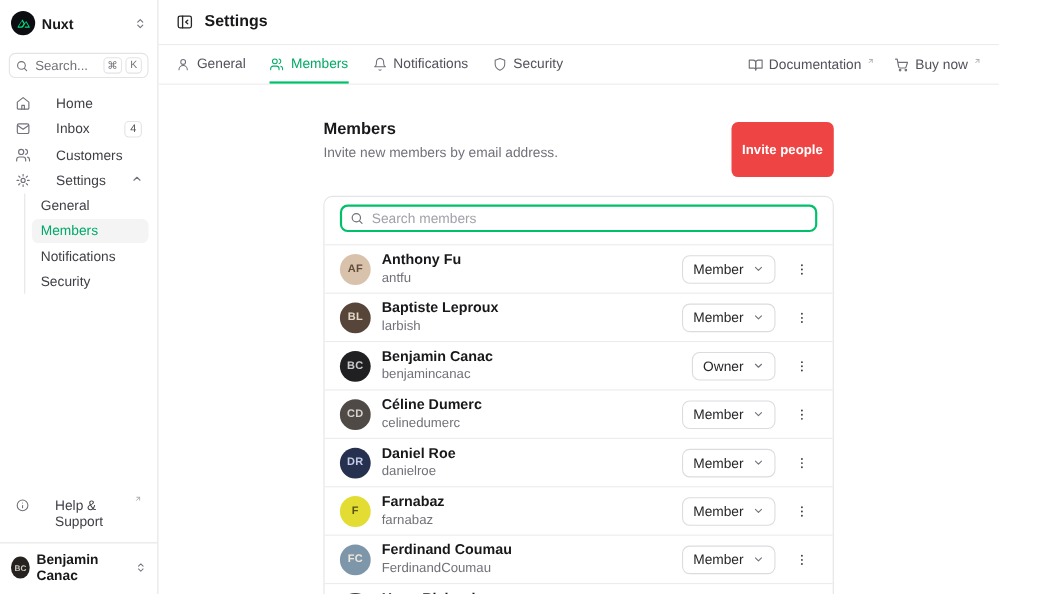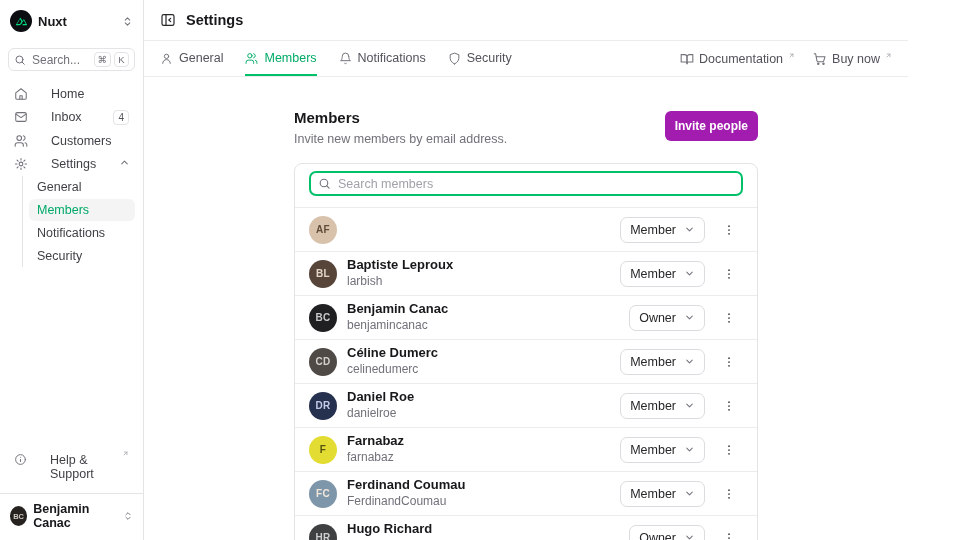--- a/index.html
+++ b/index.html
@@ -67,22 +67,22 @@
   .tab.active .ic { color: #00ab66; }
   .header-links { margin-left: auto; display: flex; gap: 18px; align-items: center; }
   .hlink { display: flex; align-items: center; gap: 5px; font-size: 12.5px; color: #52525b; cursor: pointer; }
   .hlink .ic { color: #71717a; }
 
   .content { flex: 1; overflow: hidden; display: flex; justify-content: center; }
   .col { width: 464px; padding-top: 32px; }
   .sec-head { display: flex; justify-content: space-between; align-items: flex-start; }
   .sec-title { font-size: 15px; font-weight: 700; }
   .sec-sub { margin-top: 6px; font-size: 12.5px; color: #71717a; }
-  .invite-btn { background: #a21caf; color: #fff; font-size: 12px; font-weight: 600;
-    padding: 8px 10px; border-radius: 6px; border: none; margin-top: 2px; cursor: pointer;
+  .invite-btn { background: #ef4444; color: #fff; font-size: 12px; font-weight: 600;
+    padding: 18px 10px; border-radius: 6px; border: none; margin-top: 2px; cursor: pointer;
     font-family: "Liberation Sans", sans-serif; margin-left: 44px; }
 
   .card { margin-top: 17px; border: 1px solid #e4e4e7; border-radius: 8px; background: #fff; }
   .search-row { padding: 7px 14px 11px; }
   .member-search { display: flex; align-items: center; gap: 7px; border: 2px solid #00c16a;
     border-radius: 7px; height: 25px; padding: 0 7px; }
   .member-search .ic { color: #71717a; }
   .member-search input { border: none; outline: none; flex: 1; font-size: 12.5px;
     font-family: "Liberation Sans", sans-serif; color: #18181b; background: transparent; }
   .member-search input::placeholder { color: #a1a1aa; }
@@ -325,20 +325,24 @@
                     <circle cx="11" cy="11" r="7"></circle>
                     <path d="m20.5 20.5-4.3-4.3"></path>
                   </svg>
               </span>
               <input type="text" autofocus="" placeholder="Search members" style="">
             </div>
           </div>
           <div>
   <div class="mrow">
     <span class="avatar" style="background: rgb(216, 194, 172); color: rgb(95, 77, 58);">AF</span>
+    <span class="mtext">
+      <span class="mname">Anthony Fu</span>
+      <span class="muser">antfu</span>
+    </span>
     <span class="mctrl">
       <button class="role-btn">
         <span>Member</span>
         <span class="ic">
           <svg width="11" height="11" viewBox="0 0 24 24" fill="none" stroke="currentColor" stroke-width="2.2" stroke-linecap="round" stroke-linejoin="round">
                         <path d="m6 9 6 6 6-6"></path>
                       </svg>
         </span>
       </button>
       <button class="kebab">

